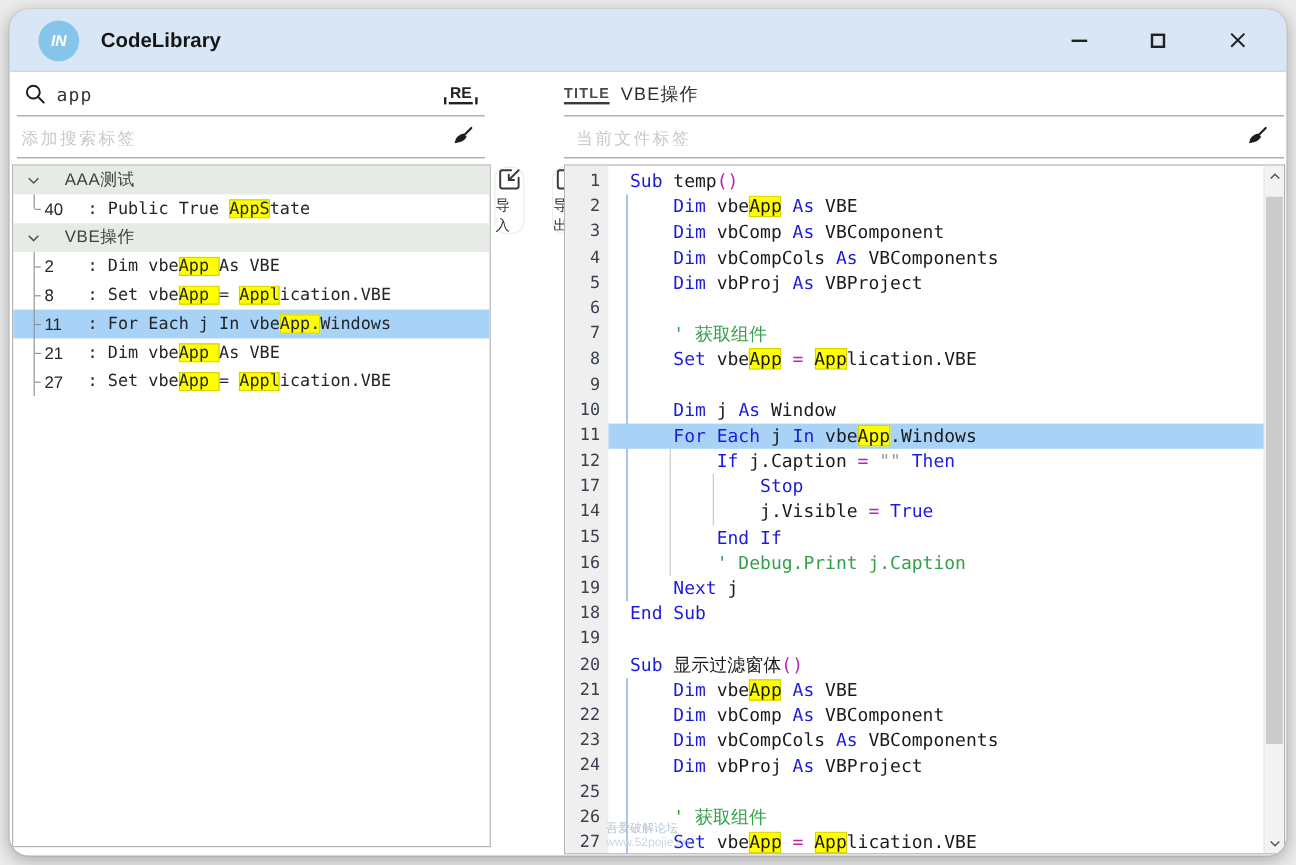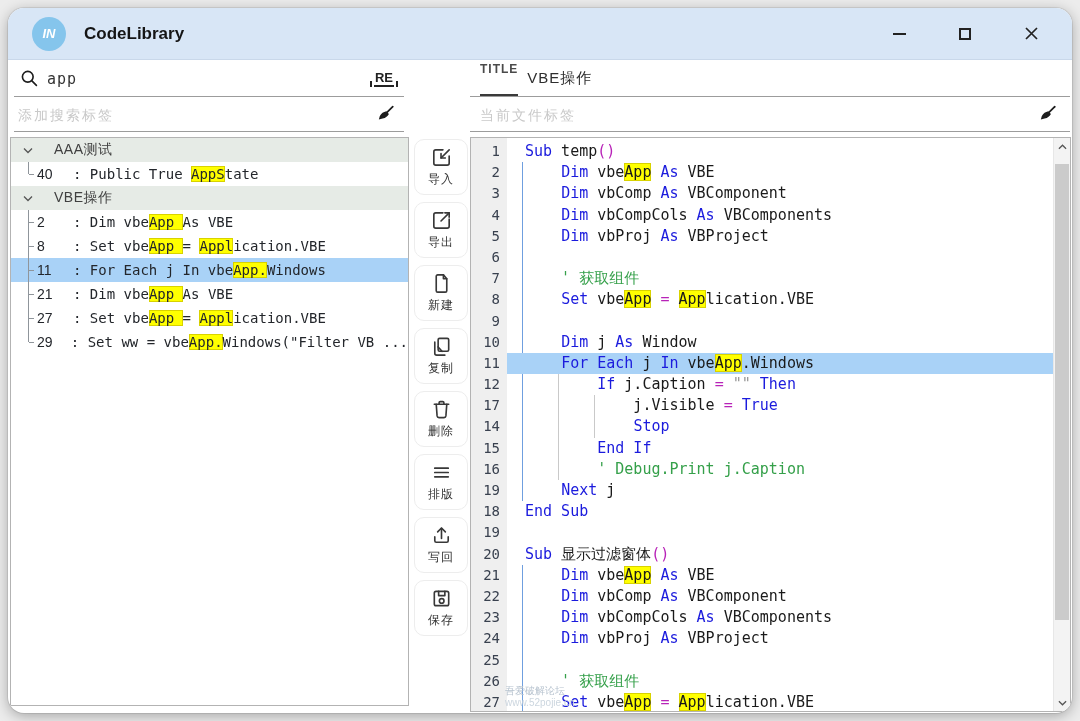--- a/index.html
+++ b/index.html
@@ -46,30 +46,30 @@
   .caret{width:12px;height:12px;margin-left:11px;flex:none;display:flex;align-items:center;justify-content:center}
   .glabel{margin-left:20px;color:#404040;letter-spacing:.5px}
   .conn{position:relative;width:26px;height:100%;flex:none}
   .conn::before{content:"";position:absolute;left:17px;top:0;bottom:0;border-left:1px solid #8f959b}
   .conn.last::before{bottom:50%}
   .conn::after{content:"";position:absolute;left:18px;top:50%;width:5px;border-top:1px solid #8f959b}
   .itext{font-family:"DejaVu Sans Mono",monospace;color:#23262b;font-size:14px}
   .inum{display:inline-block;width:36px;font-family:Liberation Sans, sans-serif;color:#23262b}
   .hl-y{background:var(--hl);box-shadow:inset 0 0 0 1px #d8d200}
   
-  .toolbar{position:absolute;left:404px;top:131px;width:58px;display:flex;flex-direction:column;gap:7px;align-items:center}
+  .toolbar{position:absolute;left:404px;top:131px;width:58px;display:flex;flex-direction:row;gap:23px;align-items:center}
   .tool-btn{width:54px;height:56px;border:1px solid #ededed;border-radius:10px;background:#fff;
     display:flex;flex-direction:column;align-items:center;justify-content:center;cursor:pointer}
   .tool-btn svg{display:block}
   .tool-label{font-size:12px;color:#333;margin-top:2px;letter-spacing:1px}
   
   .doc-row{position:absolute;left:462px;top:52px;right:0;height:37px;display:flex;align-items:center}
   .doc-row .row-underline{left:0;right:2px}
-  .title-label{margin-left:10px;font-size:12px;font-weight:bold;color:#4a4a4a;letter-spacing:1px;
-    border-bottom:2px solid #3a3a3a;padding-bottom:18px}
+  .title-label{font-size:12px;font-weight:bold;color:#4a4a4a;letter-spacing:1px;
+    border-bottom:2px solid #3a3a3a;padding-bottom:0}
   .title-value{margin-left:9px;font-size:15px;color:#2e2e2e;letter-spacing:1px}
   .doc-tag-row{position:absolute;left:462px;top:89px;right:0;height:35px;display:flex;align-items:center}
   .doc-tag-row .row-underline{left:0;right:2px}
   
   .editor{position:absolute;left:462px;top:129px;width:601px;height:575px;border:1px solid #b3b3b3;background:#fff;overflow:hidden}
   .gutter{position:absolute;left:0;top:0;bottom:0;width:36px;background:var(--gutter)}
   .gutter .ln{height:21.2px;line-height:21.2px;text-align:right;padding-right:7px;
     font-family:"DejaVu Sans Mono",monospace;font-size:14px;color:var(--lnum)}
   .gutter{padding-top:3px}
   .code-lines{position:absolute;left:36px;top:0;right:17px;bottom:0;padding-top:3px;cursor:text}
@@ -140,21 +140,20 @@
           </svg></span><span class="glabel">AAA测试</span></div>
       <div class="tree-row item"><span class="conn last"></span><span class="inum">40</span><span class="itext"><span>: </span><span>Public True </span><span class="hl-y">AppS</span><span>tate</span></span></div>
       <div class="tree-row group"><span class="caret"><svg width="10" height="7" viewBox="0 0 10 7">
             <path d="M1 1.5 L5 5.5 L9 1.5" stroke="#555" stroke-width="1.3" fill="none"></path>
           </svg></span><span class="glabel">VBE操作</span></div>
       <div class="tree-row item"><span class="conn mid"></span><span class="inum">2</span><span class="itext"><span>: </span><span>Dim vbe</span><span class="hl-y">App </span><span>As VBE</span></span></div>
       <div class="tree-row item"><span class="conn mid"></span><span class="inum">8</span><span class="itext"><span>: </span><span>Set vbe</span><span class="hl-y">App </span><span>= </span><span class="hl-y">Appl</span><span>ication.VBE</span></span></div>
       <div class="tree-row item selected"><span class="conn mid"></span><span class="inum">11</span><span class="itext"><span>: </span><span>For Each j In vbe</span><span class="hl-y">App.</span><span>Windows</span></span></div>
       <div class="tree-row item"><span class="conn mid"></span><span class="inum">21</span><span class="itext"><span>: </span><span>Dim vbe</span><span class="hl-y">App </span><span>As VBE</span></span></div>
       <div class="tree-row item"><span class="conn mid"></span><span class="inum">27</span><span class="itext"><span>: </span><span>Set vbe</span><span class="hl-y">App </span><span>= </span><span class="hl-y">Appl</span><span>ication.VBE</span></span></div>
-      <div class="tree-row item"><span class="conn last"></span><span class="inum">29</span><span class="itext"><span>: </span><span>Set ww = vbe</span><span class="hl-y">App.</span><span>Windows("Filter VB ...</span></span></div>
     </div>
 
   <div class="toolbar" id="toolbar">
       <div class="tool-btn">
         <span>
           <svg width="23" height="23" viewBox="0 0 24 24" fill="none" stroke="#383838" stroke-width="1.7" stroke-linecap="round" stroke-linejoin="round">
             <path d="M20 10.5 V18 a2 2 0 0 1 -2 2 H6 a2 2 0 0 1 -2 -2 V6 a2 2 0 0 1 2 -2 h7.5"></path>
             <path d="M20 4 L11.5 12.5"></path>
             <path d="M11.5 8 V12.5 H16"></path>
           </svg>
@@ -285,22 +284,22 @@
         <div class="code-line"><span class="tok-id">    </span><span class="tok-kw">Dim</span><span class="tok-id"> vbComp </span><span class="tok-kw">As</span><span class="tok-id"> VBComponent</span></div>
         <div class="code-line"><span class="tok-id">    </span><span class="tok-kw">Dim</span><span class="tok-id"> vbCompCols </span><span class="tok-kw">As</span><span class="tok-id"> VBComponents</span></div>
         <div class="code-line"><span class="tok-id">    </span><span class="tok-kw">Dim</span><span class="tok-id"> vbProj </span><span class="tok-kw">As</span><span class="tok-id"> VBProject</span></div>
         <div class="code-line"></div>
         <div class="code-line"><span class="tok-cm">    ' 获取组件</span></div>
         <div class="code-line"><span class="tok-id">    </span><span class="tok-kw">Set</span><span class="tok-id"> vbe</span><span class="tok-hl">App</span><span class="tok-id"> </span><span class="tok-pn">=</span><span class="tok-id"> </span><span class="tok-hl">App</span><span class="tok-id">lication.VBE</span></div>
         <div class="code-line"></div>
         <div class="code-line"><span class="tok-id">    </span><span class="tok-kw">Dim</span><span class="tok-id"> j </span><span class="tok-kw">As</span><span class="tok-id"> Window</span></div>
         <div class="code-line sel"><span class="tok-id">    </span><span class="tok-kw">For Each</span><span class="tok-id"> j </span><span class="tok-kw">In</span><span class="tok-id"> vbe</span><span class="tok-hl">App</span><span class="tok-id">.Windows</span></div>
         <div class="code-line"><span class="tok-id">        </span><span class="tok-kw">If</span><span class="tok-id"> j.Caption </span><span class="tok-pn">=</span><span class="tok-id"> </span><span class="tok-st">""</span><span class="tok-id"> </span><span class="tok-kw">Then</span></div>
+        <div class="code-line"><span class="tok-id">            </span><span class="tok-kw">Stop</span></div>
         <div class="code-line"><span class="tok-id">            j.Visible </span><span class="tok-pn">=</span><span class="tok-id"> </span><span class="tok-kw">True</span></div>
-        <div class="code-line"><span class="tok-id">            </span><span class="tok-kw">Stop</span></div>
         <div class="code-line"><span class="tok-id">        </span><span class="tok-kw">End If</span></div>
         <div class="code-line"><span class="tok-cm">        ' Debug.Print j.Caption</span></div>
         <div class="code-line"><span class="tok-id">    </span><span class="tok-kw">Next</span><span class="tok-id"> j</span></div>
         <div class="code-line"><span class="tok-kw">End Sub</span></div>
         <div class="code-line"></div>
         <div class="code-line"><span class="tok-kw">Sub</span><span class="tok-id"> 显示过滤窗体</span><span class="tok-pn">()</span></div>
         <div class="code-line"><span class="tok-id">    </span><span class="tok-kw">Dim</span><span class="tok-id"> vbe</span><span class="tok-hl">App</span><span class="tok-id"> </span><span class="tok-kw">As</span><span class="tok-id"> VBE</span></div>
         <div class="code-line"><span class="tok-id">    </span><span class="tok-kw">Dim</span><span class="tok-id"> vbComp </span><span class="tok-kw">As</span><span class="tok-id"> VBComponent</span></div>
         <div class="code-line"><span class="tok-id">    </span><span class="tok-kw">Dim</span><span class="tok-id"> vbCompCols </span><span class="tok-kw">As</span><span class="tok-id"> VBComponents</span></div>
         <div class="code-line"><span class="tok-id">    </span><span class="tok-kw">Dim</span><span class="tok-id"> vbProj </span><span class="tok-kw">As</span><span class="tok-id"> VBProject</span></div>

